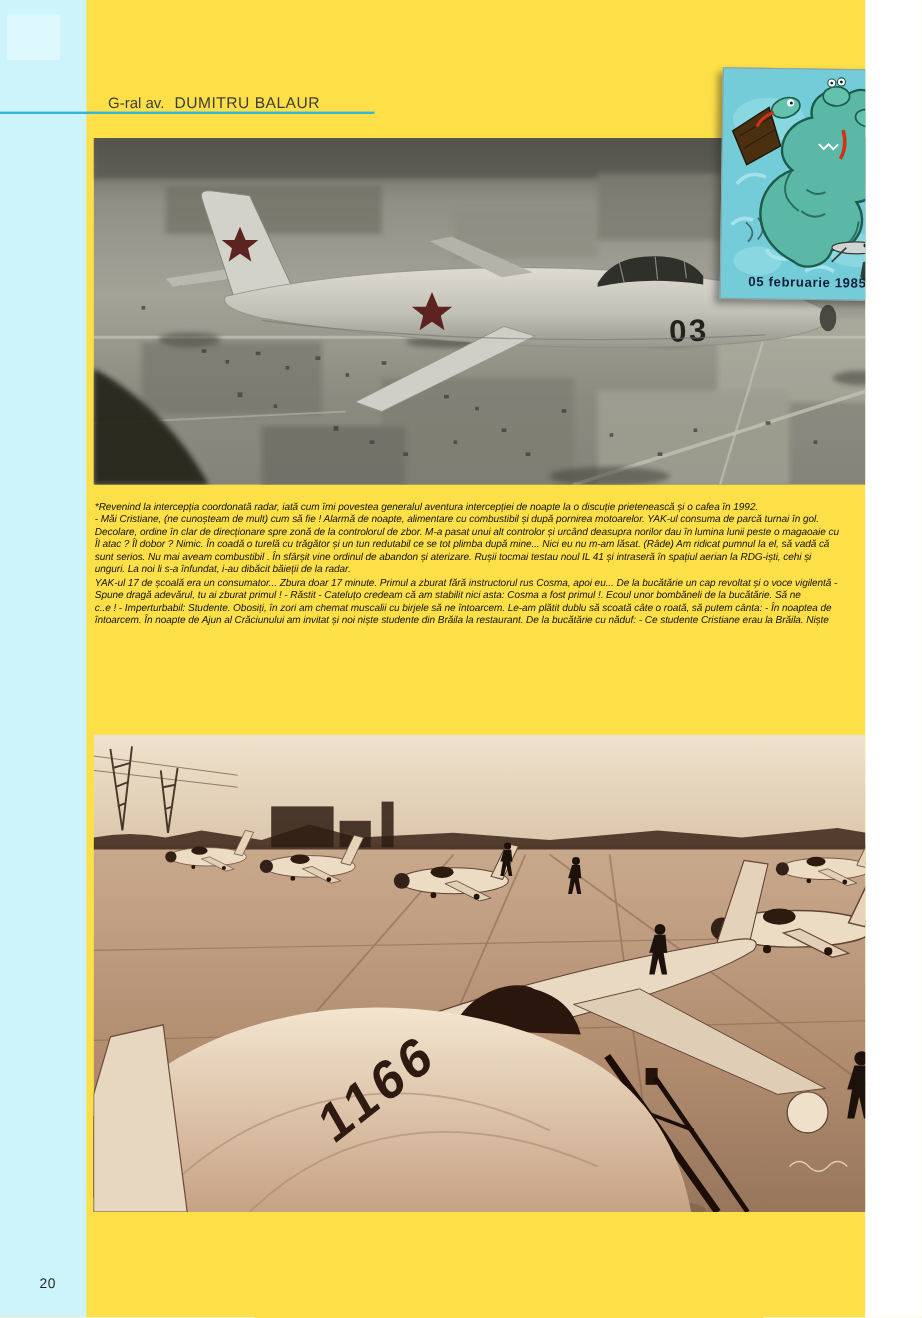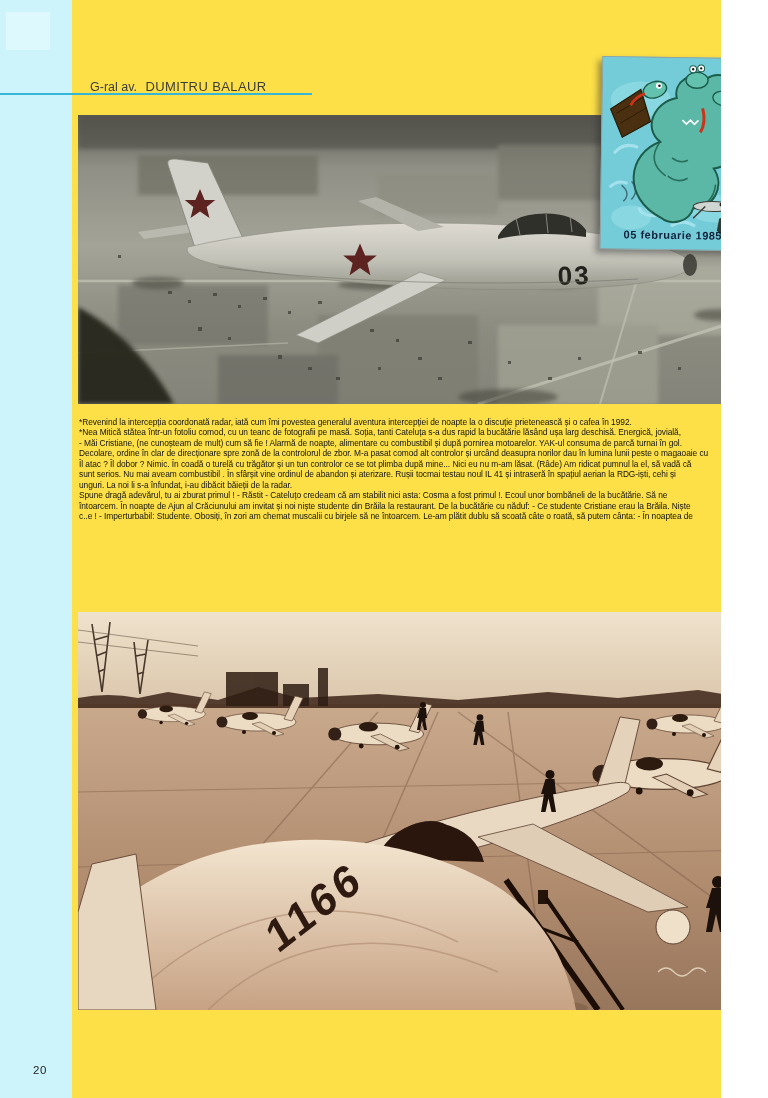--- a/index.html
+++ b/index.html
@@ -10,21 +10,21 @@
   .page-number{position:absolute;left:33px;top:1020px;font-size:11.5px;color:#1f1f1f;letter-spacing:.5px;margin-top:44px;}
   .header{position:absolute;left:90px;top:77px;white-space:nowrap;color:#3c3c3c;}
   .header .prefix{font-size:12.5px;}
   .header .name{font-size:13px;letter-spacing:.4px;margin-left:4px;}
   .header-rule{position:absolute;left:0;top:93px;width:312px;height:2px;background:#35b5d8;}
   .photo-top{position:absolute;left:78px;top:115px;width:659px;height:289px;}
   .photo-top svg{display:block;width:100%;height:100%;}
   .art-card{position:absolute;left:601px;top:57px;width:145px;height:191px;transform:rotate(.8deg);
             box-shadow:-4px 4px 6px rgba(40,40,40,.45);border:1px solid #8fa3a6;background:#74ccd8;z-index:5;}
   .art-card svg{display:block;width:100%;height:100%;}
-  .text-block{position:absolute;left:79px;top:417px;width:678px;font-size:8.4px;
+  .text-block{position:absolute;left:79px;top:417px;width:678px;font-style:italic;font-size:8.4px;
               line-height:10.45px;color:#121212;letter-spacing:-.06px;}
   .text-block div{white-space:nowrap;}
   .photo-bottom{position:absolute;left:78px;top:612px;width:668px;height:398px;}
   .photo-bottom svg{display:block;width:100%;height:100%;}
 </style>
 </head>
 <body>
 
 <div class="page">
 
@@ -180,29 +180,29 @@
       <g stroke="#33505a" stroke-width="1.4" fill="none" opacity=".8">
         <path d="M20,128 q10,8 2,16"></path>
           <path d="M30,124 q8,10 0,18"></path>
       </g>
       <text x="72" y="181" text-anchor="middle" font-size="11" font-weight="bold" letter-spacing=".5" fill="#13203a">05 februarie 1985</text>
     </svg>
   </div>
 
   <div class="text-block">
     <div>*Revenind la intercepția coordonată radar, iată cum îmi povestea generalul aventura intercepției de noapte la o discuție prietenească și o cafea în 1992.</div>
-    <div>*Nea Mitică stătea într-un fotoliu comod, cu un teanc de fotografii pe masă. Soția, tanti Cateluța s-a dus rapid la bucătărie lăsând ușa larg deschisă. Energică, jovială,</div>
     <div>- Măi Cristiane, (ne cunoșteam de mult) cum să fie ! Alarmă de noapte, alimentare cu combustibil și după pornirea motoarelor. YAK-ul consuma de parcă turnai în gol.</div>
-    <div>Decolare, ordine în clar de direcționare spre zonă de la controlorul de zbor. M-a pasat comod alt controlor și urcând deasupra norilor dau în lumina lunii peste o magaoaie cu</div>
-    <div>Îl atac ? Îl dobor ? Nimic. În coadă o turelă cu trăgător și un tun controlor ce se tot plimba după mine... Nici eu nu m-am lăsat. (Râde) Am ridicat pumnul la el, să vadă că</div>
+    <div>Decolare, ordine în clar de direcționare spre zonă de la controlorul de zbor. M-a pasat unui alt controlor și urcând deasupra norilor dau în lumina lunii peste o magaoaie cu</div>
+    <div>Îl atac ? Îl dobor ? Nimic. În coadă o turelă cu trăgător și un tun redutabil ce se tot plimba după mine... Nici eu nu m-am lăsat. (Râde) Am ridicat pumnul la el, să vadă că</div>
     <div>sunt serios. Nu mai aveam combustibil . În sfârșit vine ordinul de abandon și aterizare. Rușii tocmai testau noul IL 41 și intraseră în spațiul aerian la RDG-iști, cehi și</div>
     <div>unguri. La noi li s-a înfundat, i-au dibăcit băieții de la radar.</div>
+    <div>YAK-ul 17 de școală era un consumator... Zbura doar 17 minute. Primul a zburat fără instructorul rus Cosma, apoi eu... De la bucătărie un cap revoltat și o voce vigilentă -</div>
     <div>Spune dragă adevărul, tu ai zburat primul ! - Răstit - Cateluțo credeam că am stabilit nici asta: Cosma a fost primul !. Ecoul unor bombăneli de la bucătărie. Să ne</div>
+    <div>c..e ! - Imperturbabil: Studente. Obosiți, în zori am chemat muscalii cu birjele să ne întoarcem. Le-am plătit dublu să scoată câte o roată, să putem cânta: - În noaptea de</div>
     <div>întoarcem. În noapte de Ajun al Crăciunului am invitat și noi niște studente din Brăila la restaurant. De la bucătărie cu năduf: - Ce studente Cristiane erau la Brăila. Niște</div>
-    <div>c..e ! - Imperturbabil: Studente. Obosiți, în zori am chemat muscalii cu birjele să ne întoarcem. Le-am plătit dublu să scoată câte o roată, să putem cânta: - În noaptea de</div>
   </div>
 
   <div class="photo-bottom">
     <svg viewBox="0 0 668 398" preserveAspectRatio="none">
       <defs>
         <linearGradient id="sky2" x1="0" y1="0" x2="0" y2="1">
           <stop offset="0" stop-color="#efe2cc"></stop>
             <stop offset="1" stop-color="#d7c1a6"></stop>
         </linearGradient>
         <linearGradient id="ramp2" x1="0" y1="0" x2="0" y2="1">

